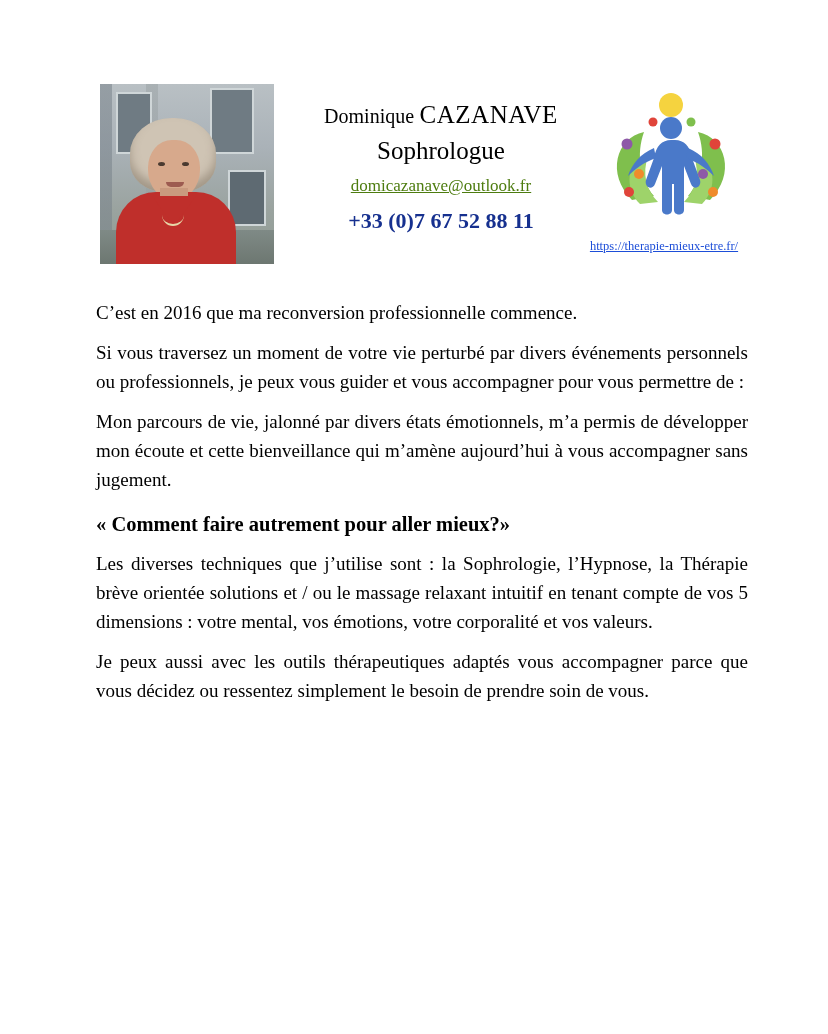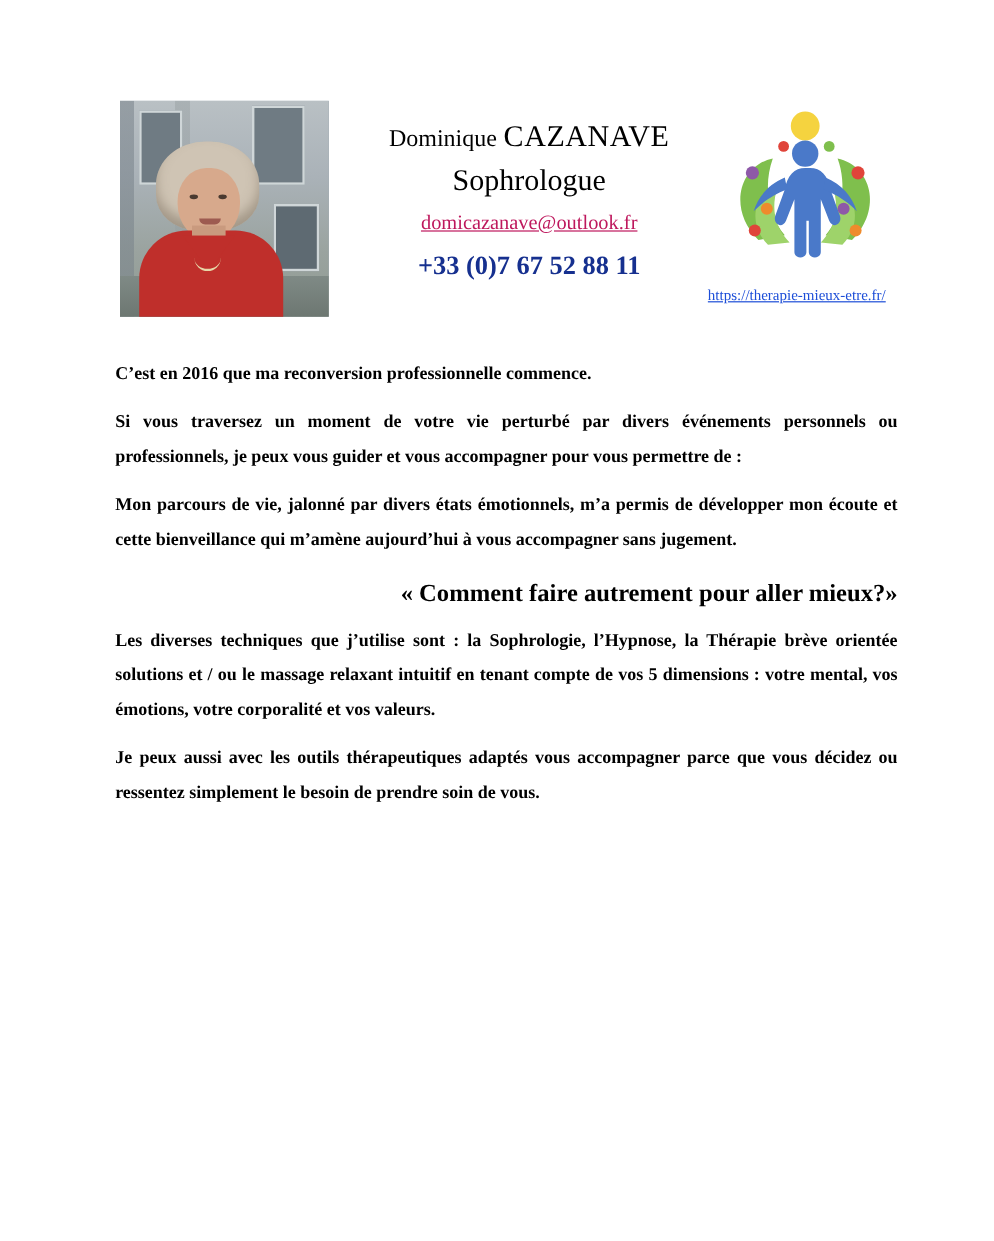--- a/index.html
+++ b/index.html
@@ -147,21 +147,21 @@
     line-height: 36px;
     margin-top: 2px;
     text-align: center;
   }
   .email-line {
     margin-top: 6px;
     font-size: 17px;
     line-height: 22px;
   }
   .email-line a {
-    color: #be185d;
+    color: #4d7c0f;
     text-decoration: underline;
   }
   .phone-line {
     margin-top: 10px;
     font-size: 22px;
     line-height: 28px;
     color: #16308f;
     font-weight: 700;
   }
 
@@ -187,33 +187,32 @@
   }
 
   
   .content {
     position: absolute;
     left: 96px;
     top: 298px;
     width: 652px;
   }
   .para {
-    font-size: 15px;
+    font-size: 19px;
     line-height: 29px;
     text-align: justify;
     margin: 0 0 11px 0;
     hyphens: none;
-    font-weight: bold;
   }
   .para.last-line-natural { text-align-last: left; }
   .quote {
     font-size: 20.5px;
     line-height: 30px;
     font-weight: bold;
-    text-align: right;
+    text-align: left;
     margin: 15px 0 10px 0;
   }
 </style>
 </head>
 <body>
 
 <div class="page">
 
   <div class="header">
 

